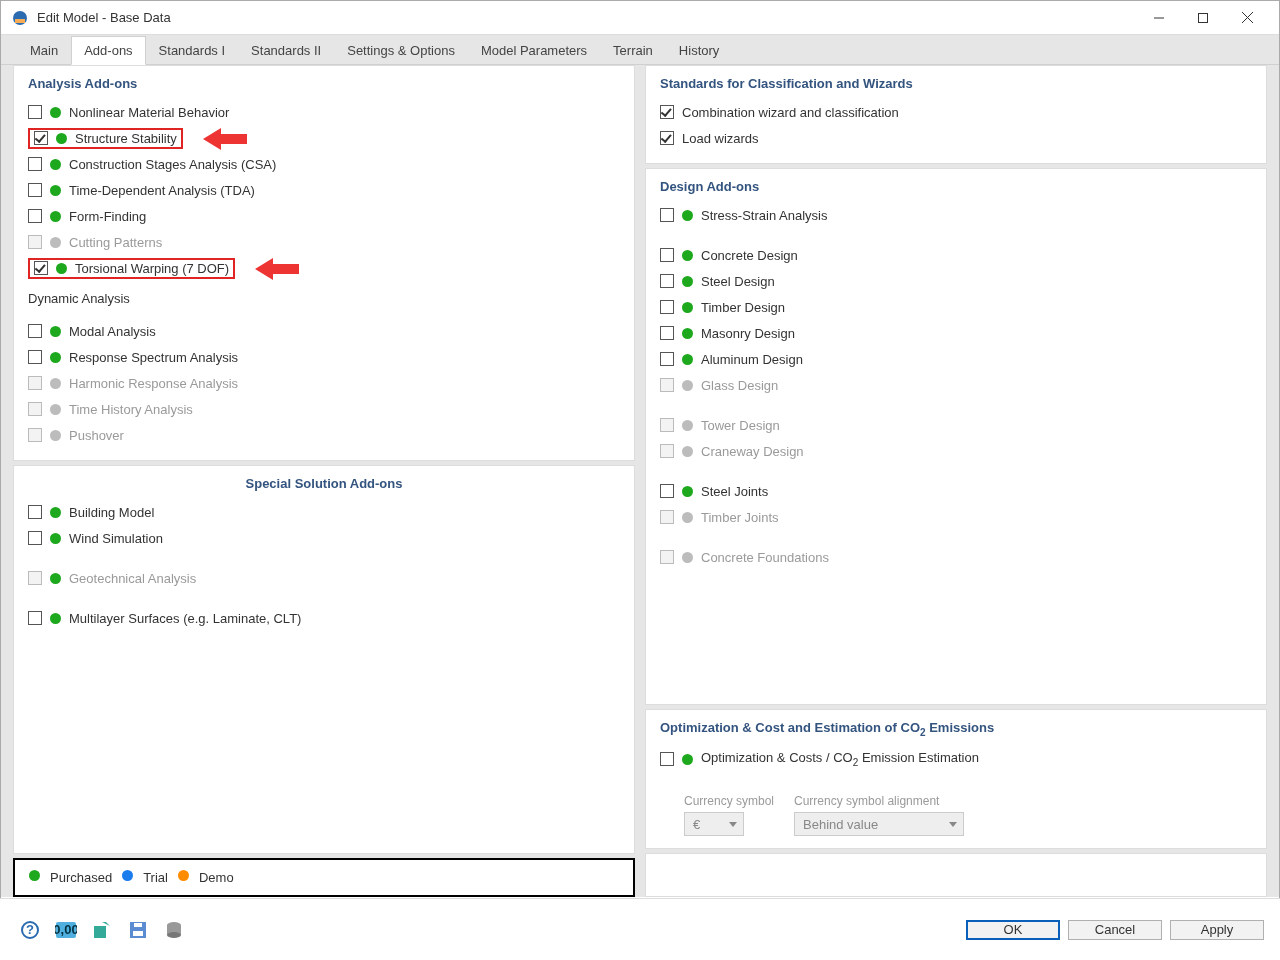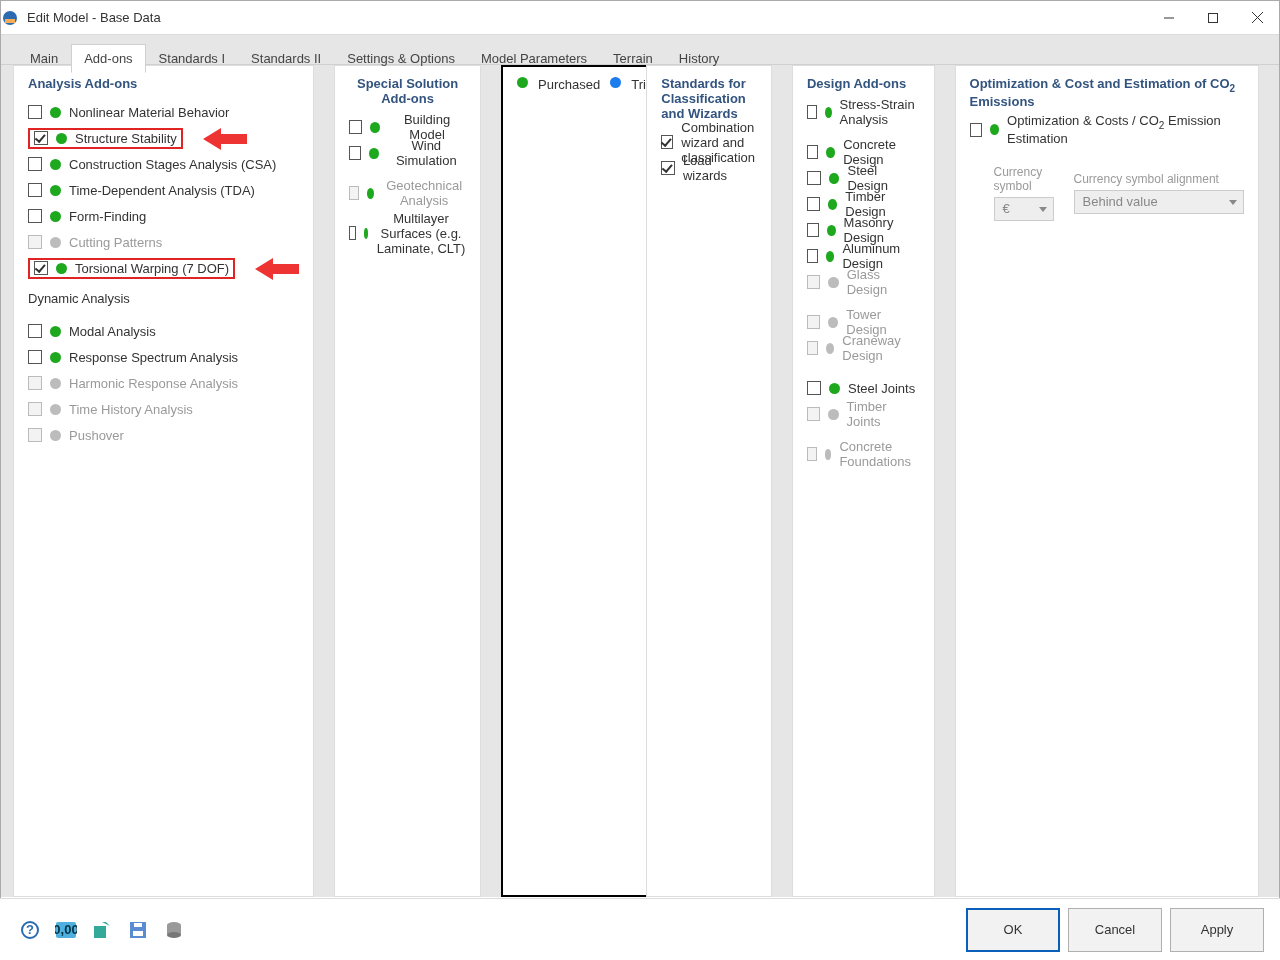--- a/index.html
+++ b/index.html
@@ -1,25 +1,25 @@
 <!DOCTYPE html>
 <html><head>
 <meta charset="utf-8">
 <style>
 * { box-sizing: border-box; margin: 0; padding: 0; font-family: "Segoe UI", Tahoma, sans-serif; font-size: 13px; }
 body { background: #fff; color: #333; width: 1280px; height: 960px; overflow: hidden; border:1px solid #aaa; }
-.titlebar { height: 34px; display:flex; align-items:center; padding:0 0; border-bottom:1px solid #ddd; }
+.titlebar { height: 34px; display:flex; align-items:center; padding:0 10px; border-bottom:1px solid #ddd; }
 .titlebar .icon { width:18px; height:18px; margin-right:8px; display:flex; align-items:center; justify-content:center; }
 .titlebar .title { flex:1; color:#333; font-size:13px; }
 .titlebar .winbtn { width:44px; height:28px; display:flex; align-items:center; justify-content:center; color:#333; }
 .tabstrip { height:30px; background:#e6e6e6; display:flex; align-items:flex-end; padding:0 16px; gap:0; border-bottom:1px solid #d0d0d0;}
-.tab { padding:6px 12px 6px; color:#444; border:1px solid transparent; position:relative; top:9px; }
+.tab { padding:6px 12px 6px; color:#444; border:1px solid transparent; position:relative; top:1px; }
 .tab.active { background:#fff; border:1px solid #d0d0d0; border-bottom:1px solid #fff; }
 .content { display:flex; gap:10px; padding:0 12px 0 12px; height: calc(100% - 34px - 30px - 62px); background:#e6e6e6; }
-.col { flex:1; display:flex; flex-direction:row; gap:20px; }
+.col { flex:1; display:flex; flex-direction:column; gap:4px; }
 .panel { background:#fff; border:1px solid #ddd; padding:10px 14px 12px; }
 .panel-title { color:#33547f; font-weight:600; font-size:13px; margin-bottom:8px; }
 .subhead { color:#333; margin:10px 0 12px; }
 .row { display:flex; align-items:center; height:26px; gap:8px; }
 .chk { width:14px; height:14px; border:1px solid #555; display:inline-flex; align-items:center; justify-content:center; background:#fff; }
 .chk.checked::after { content:""; width:8px; height:4px; border-left:2px solid #333; border-bottom:2px solid #333; transform:rotate(-50deg) translate(0px,-1px); }
 .chk.disabled { border-color:#bbb; background:#f3f3f3; }
 .dot { width:11px; height:11px; border-radius:50%; }
 .dot.green{ background:#1ea81e;} .dot.grey{background:#bcbcbc;} .dot.blue{background:#1b7ced;} .dot.orange{background:#ff8c00;}
 .label { color:#333; }
@@ -29,21 +29,21 @@
 .arrow .shaft { position:absolute; left:14px; top:5px; width:30px; height:10px; background:#e33; }
 .arrow .head { position:absolute; left:0; top:-1px; width:0; height:0; border-top:11px solid transparent; border-bottom:11px solid transparent; border-right:18px solid #e33;}
 .legend { background:#fff; border:2px solid #000000; padding:10px 14px; display:flex; align-items:flex-start; gap:10px; }
 .form-row { display:flex; gap:20px; align-items:center; margin-top:6px; padding-left:24px; }
 .form-col { display:flex; flex-direction:column; gap:4px;margin-top:16px; }
 .form-lbl { color:#9a9a9a; font-size:12px;}
 .select { height:24px; border:1px solid #ccc; background:#eee; color:#888; padding:0 22px 0 8px; position:relative; display:inline-flex; align-items:center; }
 .select .caret { position:absolute; right:6px; top:9px; width:0;height:0;border-left:4px solid transparent;border-right:4px solid transparent;border-top:5px solid #888;}
 .footer { position:absolute; bottom:0; left:0; right:0; height:62px; background:#fff; border-top:1px solid #ddd; display:flex; align-items:center; padding:0 16px; gap:8px; }
 .footer .spacer{flex:1;}
-.btn { height:44px; min-width:94px; border:1px solid #b0b0b0; background:#f2f2f2; display:inline-flex; align-items:center; justify-content:center; }
+.btn { height:20px; min-width:94px; border:1px solid #b0b0b0; background:#f2f2f2; display:inline-flex; align-items:center; justify-content:center; }
 .btn.primary { border:2px solid #0a5fb8; }
 .iconbtn { width:28px; height:28px; border:1px solid transparent; display:inline-flex; align-items:center; justify-content:center;}
 .sub2 { font-size:10px; vertical-align: sub;}
 .rightblank { flex:1; background:#fff; border:1px solid #ddd; }
 </style>
 </head>
 <body>
 
 <div class="titlebar">
   <span class="icon">

